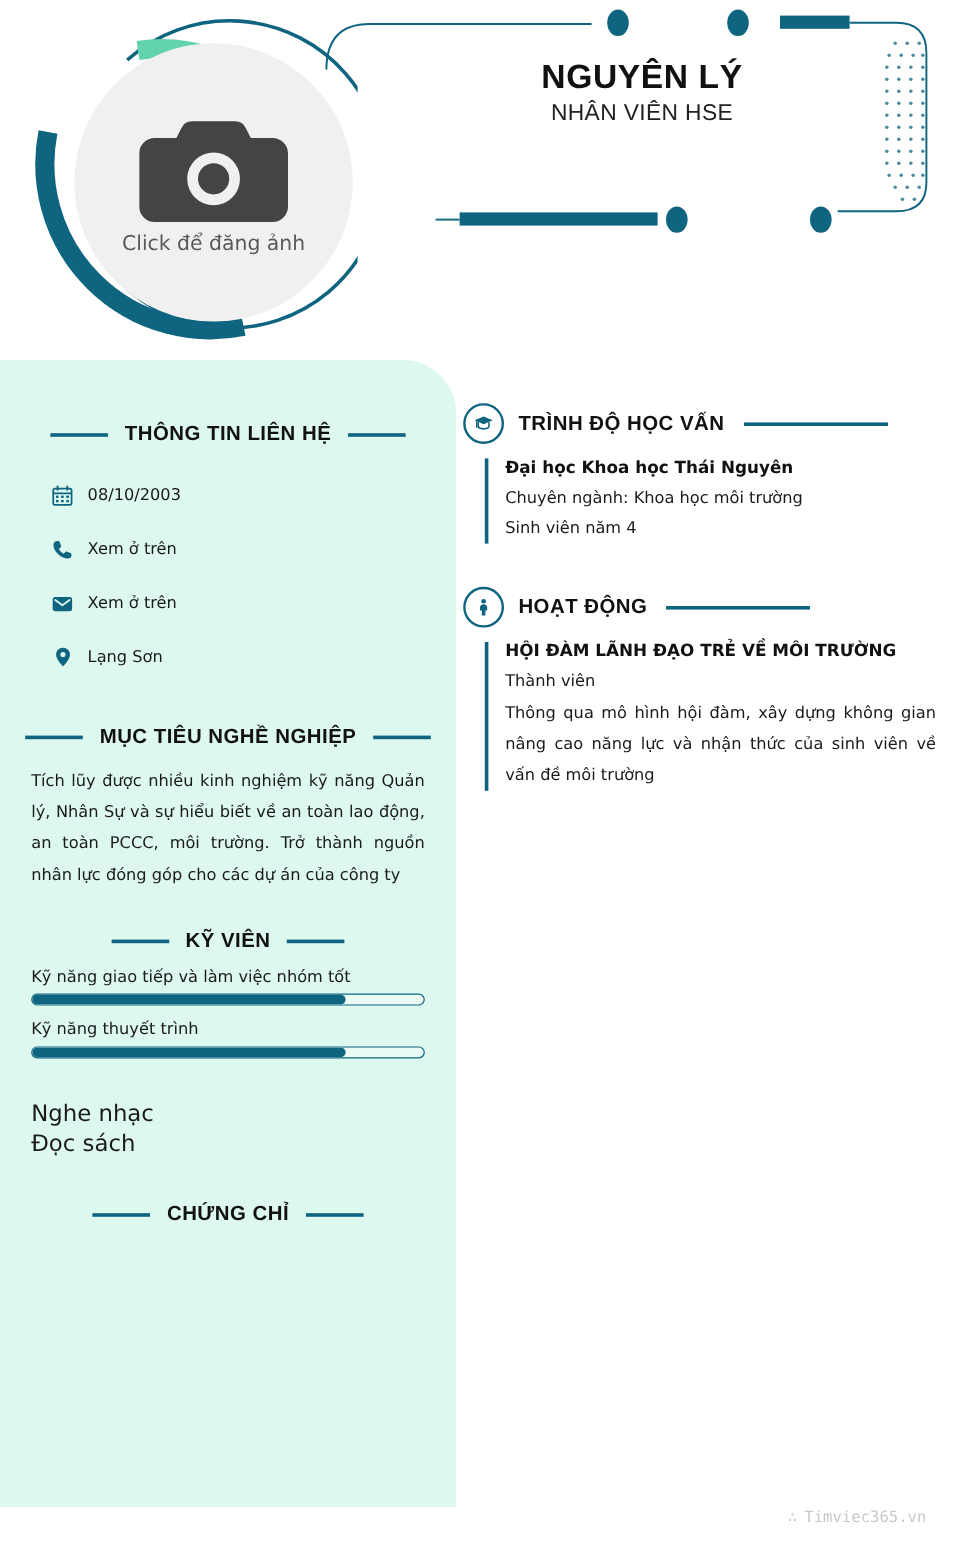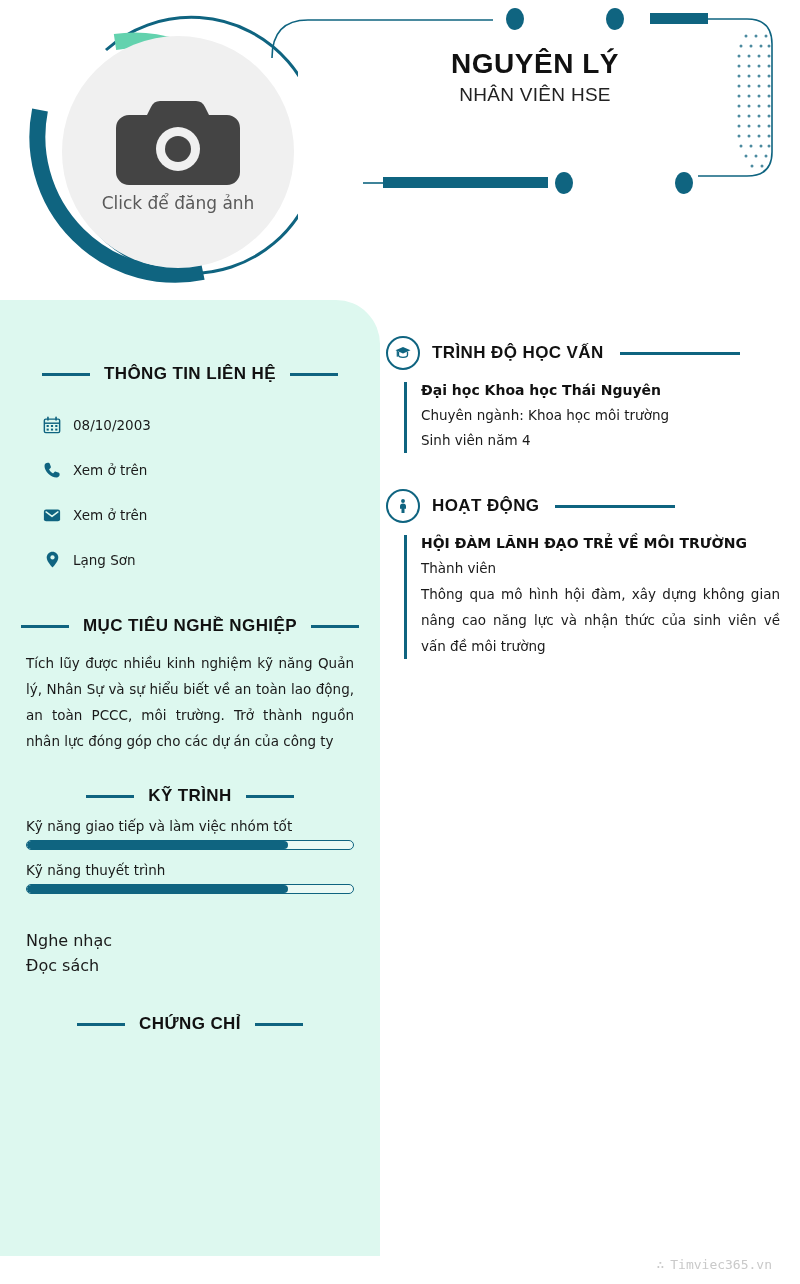--- a/index.html
+++ b/index.html
@@ -89,21 +89,21 @@
   }
 
   
   .sidebar {
     position: absolute;
     left: 0; top: 300px;
     width: 380px; height: 956px;
     background: #ddf8ef;
     border-top-right-radius: 44px;
     box-sizing: border-box;
-    padding: 12px 26px;
+    padding: 0 26px;
   }
 
   .sec-head {
     display: flex;
     align-items: center;
     justify-content: center;
     gap: 14px;
     margin: 0;
   }
   .sec-head .dash {
@@ -170,21 +170,21 @@
   }
   .skill-fill {
     position: absolute;
     left: 0; top: 0; bottom: 0;
     background: #0f6480;
     border-radius: 6px;
   }
 
   .hobby-list { margin-top: 14px; }
   .hobby-item {
-    font-size: 16px;
+    font-size: 19px;
     color: #1a1a1a;
     line-height: 25px;
     font-family: "DejaVu Sans", sans-serif;
   }
 
   
   .right-col {
     position: absolute;
     left: 386px; top: 336px;
     width: 394px;
@@ -433,21 +433,21 @@
         <span class="dash"></span>
         <span class="sec-title">MỤC TIÊU NGHỀ NGHIỆP</span>
         <span class="dash"></span>
       </div>
       <div class="objective-text">Tích lũy được nhiều kinh nghiệm kỹ năng Quản lý, Nhân Sự và sự hiểu biết về an toàn lao động, an toàn PCCC, môi trường. Trở thành nguồn nhân lực đóng góp cho các dự án của công ty</div>
     </div>
 
     <div style="margin-top:32px;">
       <div class="sec-head">
         <span class="dash"></span>
-        <span class="sec-title">KỸ TRÌNH</span>
+        <span class="sec-title">KỸ VIÊN</span>
         <span class="dash"></span>
       </div>
 
 
       <div class="skill-row">
         <div class="skill-label">Kỹ năng giao tiếp và làm việc nhóm tốt</div>
         <div class="skill-track">
           <div class="skill-fill" style="width: 80%;"></div>
         </div>
       </div>

